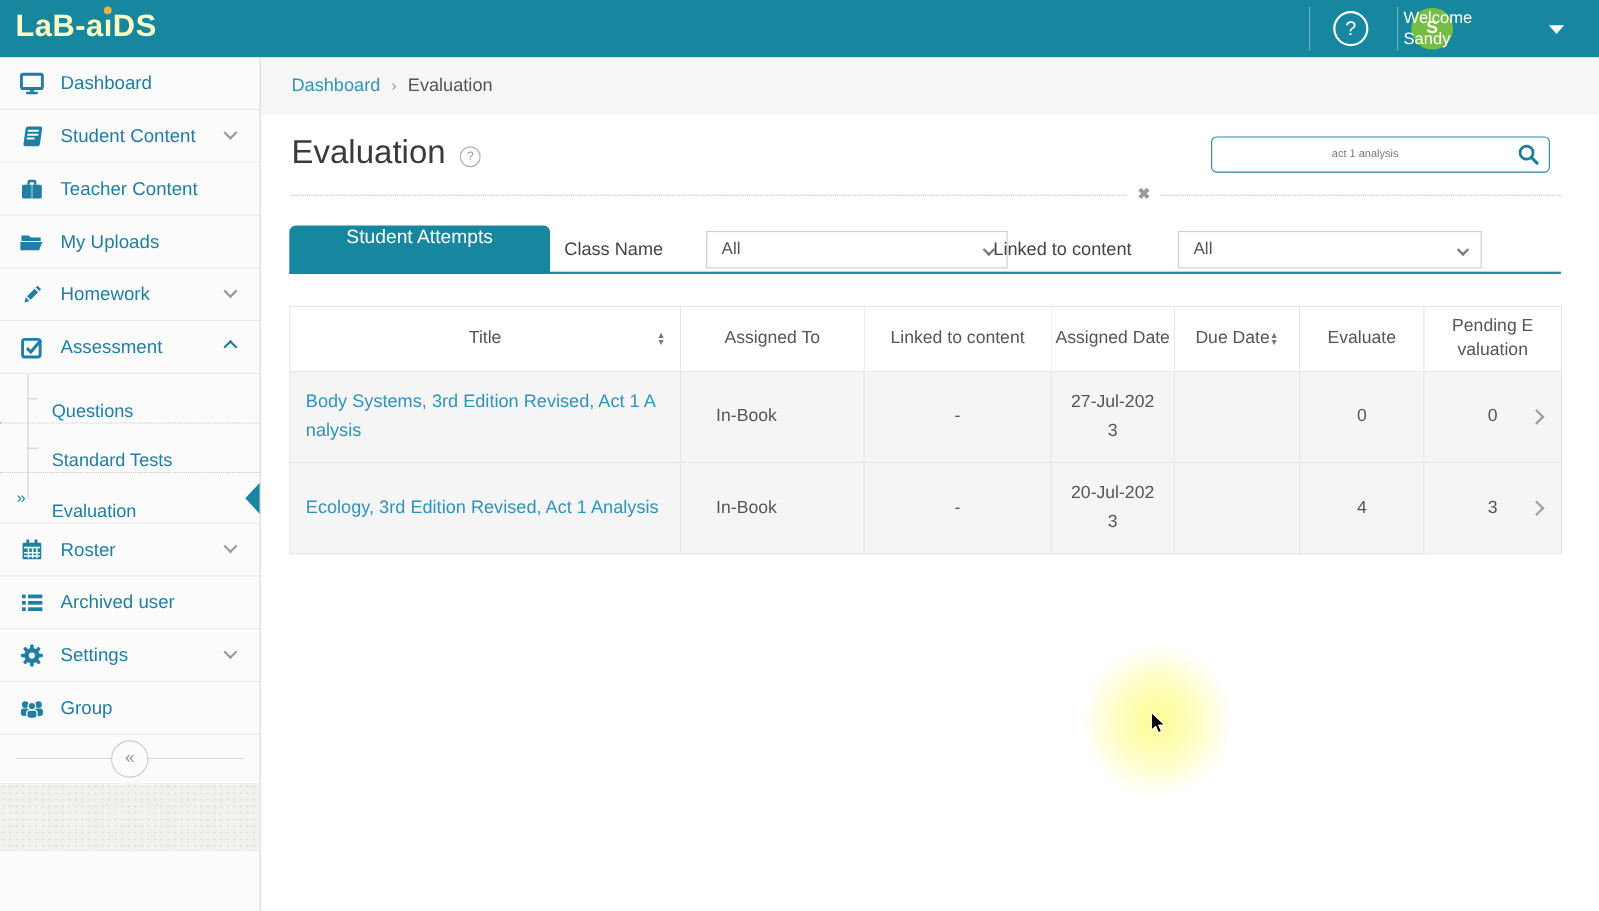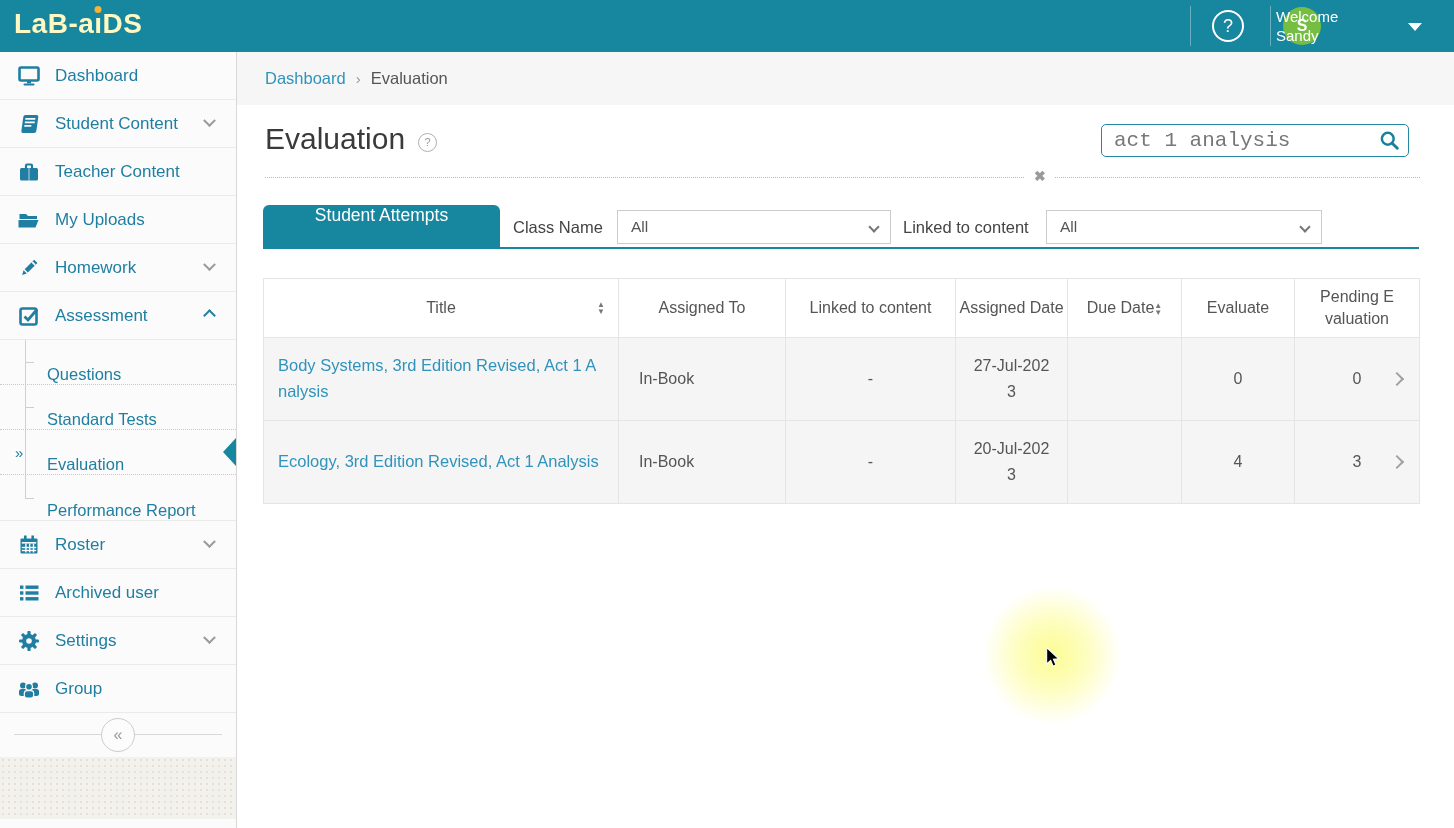--- a/index.html
+++ b/index.html
@@ -59,50 +59,50 @@
   .crumb-sep { color:#9A9A9A; margin:0 10px; font-size:15px; }
   .crumb-cur { color:#555; }
 
   .page-head { position:absolute; left:28px; top:70px; display:flex; align-items:center; }
   .page-title { font-size:30px; color:#3A3A3A; }
   .title-help { width:19px; height:19px; border:1.5px solid #B0B0B0; border-radius:50%; color:#999; font-size:11px;
                 display:flex; align-items:center; justify-content:center; margin-left:13px; margin-top:6px; cursor:pointer; }
 
   .search-wrap { position:absolute; left:864px; top:72px; width:308px; height:33px; }
   .search-input { width:100%; height:100%; border:1px solid #2487A3; border-radius:5px; padding:0 40px 0 12px;
-                  font-size:21px; color:#777; font-family:Liberation Mono, monospace; outline:none; }
+                  font-size:10px; color:#777; font-family:Liberation Sans, sans-serif; outline:none;text-align:center; }
   .search-btn { position:absolute; right:9px; top:6px; width:21px; height:21px; cursor:pointer; }
 
   .dotline { position:absolute; left:28px; top:125px; width:1155px; border-top:1px dotted #B9B9B9; }
   .close-x { position:absolute; left:788px; top:116px; background:#fff; padding:0 9px; color:#9A9A9A;
              font-size:14px; font-weight:700; cursor:pointer; }
 
   .tab { position:absolute; left:26px; top:153px; width:237px; height:44px; background:#17869F;
          border-radius:6px 6px 0 0; color:#fff; font-size:17.5px; display:flex; align-items:flex-start; justify-content:center; cursor:pointer; }
   .flabel { position:absolute; top:153px; height:44px; display:flex; align-items:center; font-size:16.5px; color:#444; }
   .flabel.l1 { left:276px; } .flabel.l2 { left:666px; }
   .selbox { position:absolute; top:158px; height:34px; border:1px solid #CCC; background:#fff; display:flex;
-            align-items:center; padding-left:13px; font-size:15.5px; color:#555; cursor:pointer; }
+            align-items:center; padding-left:13px; font-size:15.5px; color:#555; cursor:pointer;margin-left:25px; }
   .selbox.s1 { left:380px; width:274px; } .selbox.s2 { left:809px; width:276px; }
   .sel-chev { position:absolute; right:12px; top:12px; width:8px; height:8px;
               border-right:2px solid #777; border-bottom:2px solid #777; transform:rotate(45deg); }
   .teal-rule { position:absolute; left:26px; top:195px; width:1156px; height:2px; background:#17869F; }
 
   
   table.grid { position:absolute; left:26px; top:226px; width:1156px; border-collapse:collapse; table-layout:fixed; background:#fff; }
   .grid th { height:59px; font-weight:400; font-size:16px; color:#555; border:1px solid #E5E5E5; background:#fff;
              position:relative; text-align:center; vertical-align:middle; }
   .grid td { height:83px; font-size:16px; color:#555; border:1px solid #E5E5E5; vertical-align:middle; }
   .grid tr.odd td { background:#F5F5F5; }
   .sort-stack { display:inline-flex; flex-direction:column; font-size:8px; line-height:7px; color:#777; vertical-align:middle; }
   .sort-stack.abs { position:absolute; right:13px; top:50%; transform:translateY(-50%); }
   .hwrap { display:inline-block; width:80px; word-break:break-all; line-height:1.35; }
   td.c-title { text-align:left; padding:0 14px; }
   .title-link { color:#3093BB; text-decoration:none; font-size:16.5px; line-height:1.55; word-break:break-all; cursor:pointer; }
-  td.c-assigned { text-align:left; padding-left:20px; }
+  td.c-assigned { text-align:left; padding-left:32px; }
   td.c-center { text-align:center; }
   td.c-date { text-align:center; }
   td.c-date span { display:inline-block; width:80px; word-break:break-all; line-height:1.6; }
   td.c-pending { position:relative; text-align:center; }
   .row-chev { position:absolute; right:17px; top:50%; width:10px; height:10px; border-right:2px solid #A0A0A0;
               border-bottom:2px solid #A0A0A0; transform:translateY(-50%) rotate(-45deg); cursor:pointer; }
 
   
   .glow { position:absolute; left:984px; top:587px; width:136px; height:136px; border-radius:50%; z-index:50; pointer-events:none;
           background:radial-gradient(circle, rgba(252,252,140,.95) 0%, rgba(253,253,170,.7) 38%, rgba(255,255,215,0) 72%); }
@@ -209,23 +209,20 @@
     <div class="sub-item">
       <span class="sub-label">Questions</span>
     </div>
     <div class="sub-item">
       <span class="sub-label">Standard Tests</span>
     </div>
     <div class="sub-item active">
       <span class="active-marker">»</span>
       <span class="sub-label">Evaluation</span>
       <span class="active-tri"></span>
-    </div>
-    <div class="sub-item">
-      <span class="sub-label">Performance Report</span>
     </div>
   </div>
 
   <div class="nav-item">
     <span class="nav-icon">
       <svg class="icon-svg" width="24" height="24" viewBox="0 0 24 24">
           <rect x="7" y="2.5" width="2.6" height="4.5" fill="#1F7EA1"></rect>
           <rect x="14.4" y="2.5" width="2.6" height="4.5" fill="#1F7EA1"></rect>
           <rect x="3.5" y="5.5" width="17" height="15" rx="1" fill="#1F7EA1"></rect>
           <rect x="4.8" y="9" width="14.4" height="1.6" fill="#FBFBFB"></rect>

